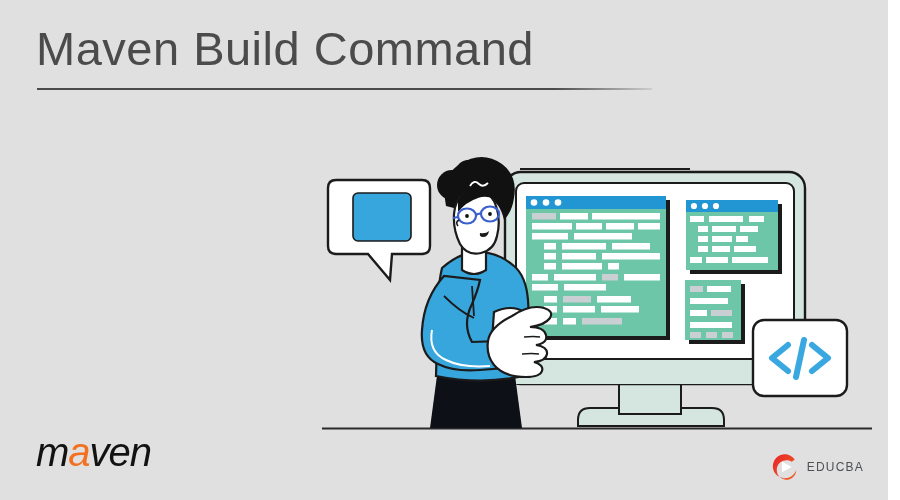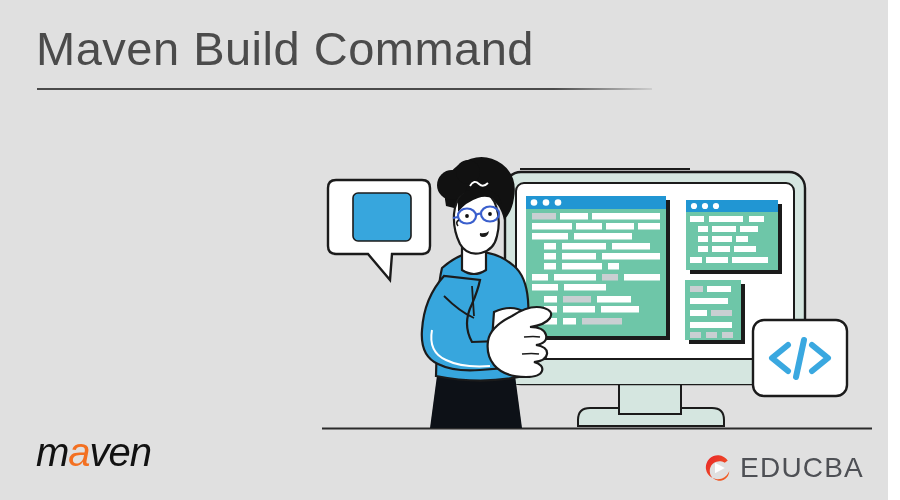--- a/index.html
+++ b/index.html
@@ -53,21 +53,21 @@
   
   #educba-logo {
     position: absolute;
     right: 24px;
     top: 452px;
     display: flex;
     align-items: center;
     gap: 7px;
   }
   #educba-logo .ed-text {
-    font-size: 28px;
+    font-size: 12px;
     font-weight: 400;
     letter-spacing: 1.2px;
     color: #4e5055;
     text-align: center;
   }
   
   #illustration {
     position: absolute;
     left: 0;
     top: 0;

